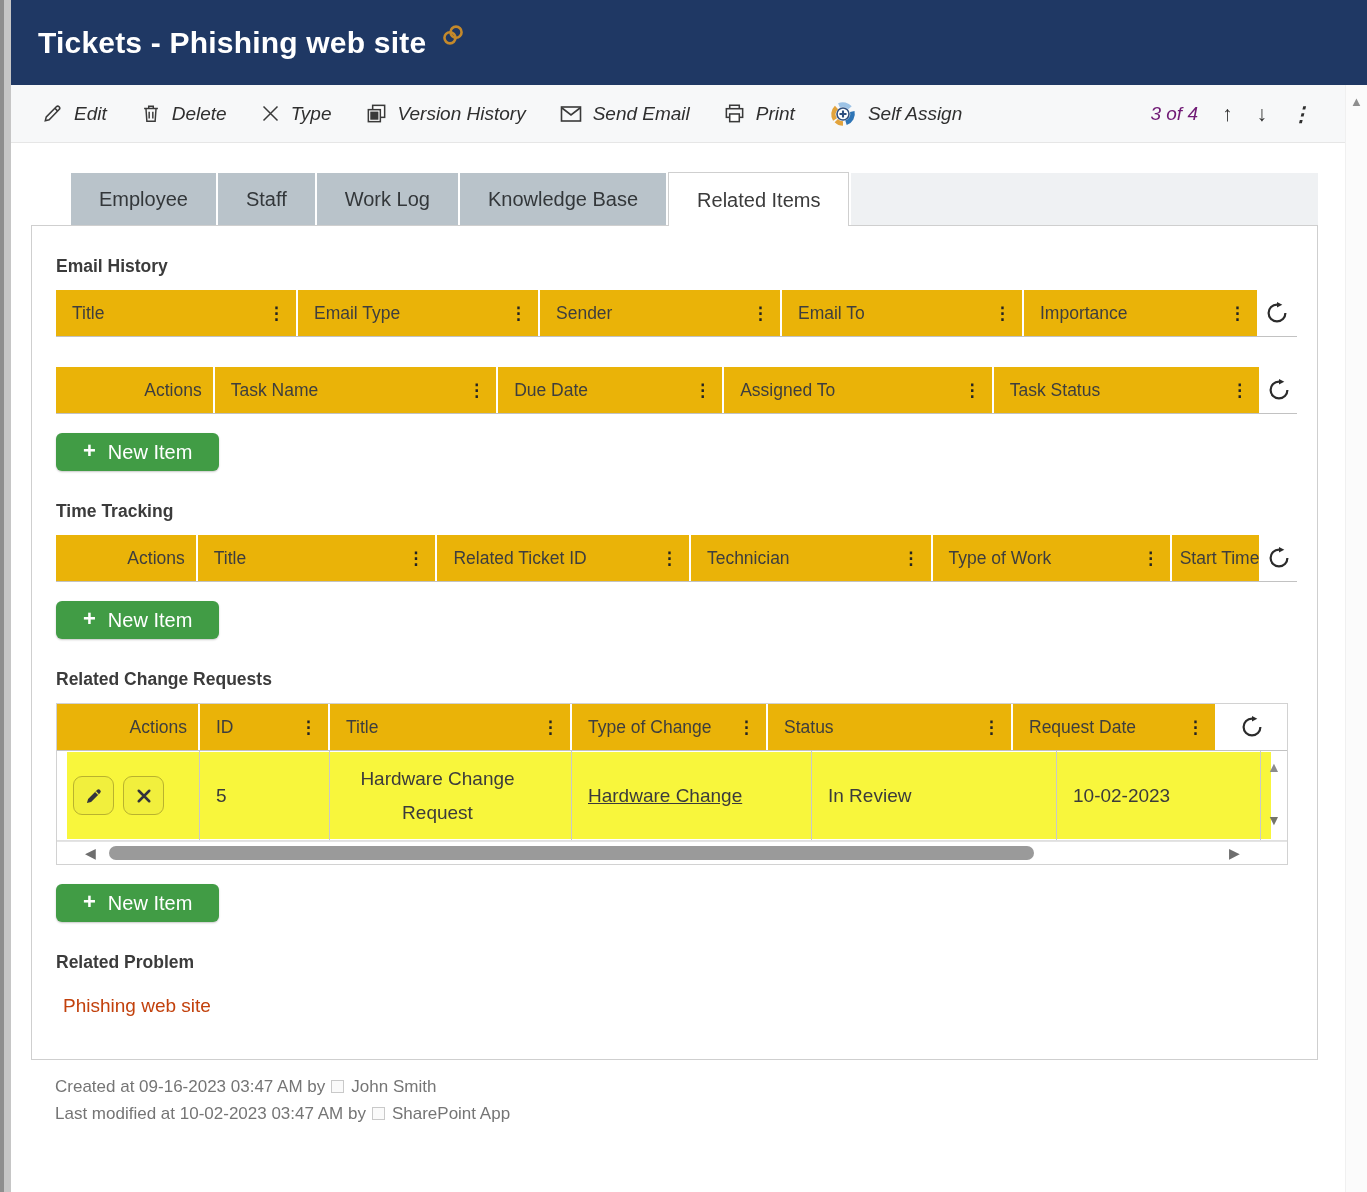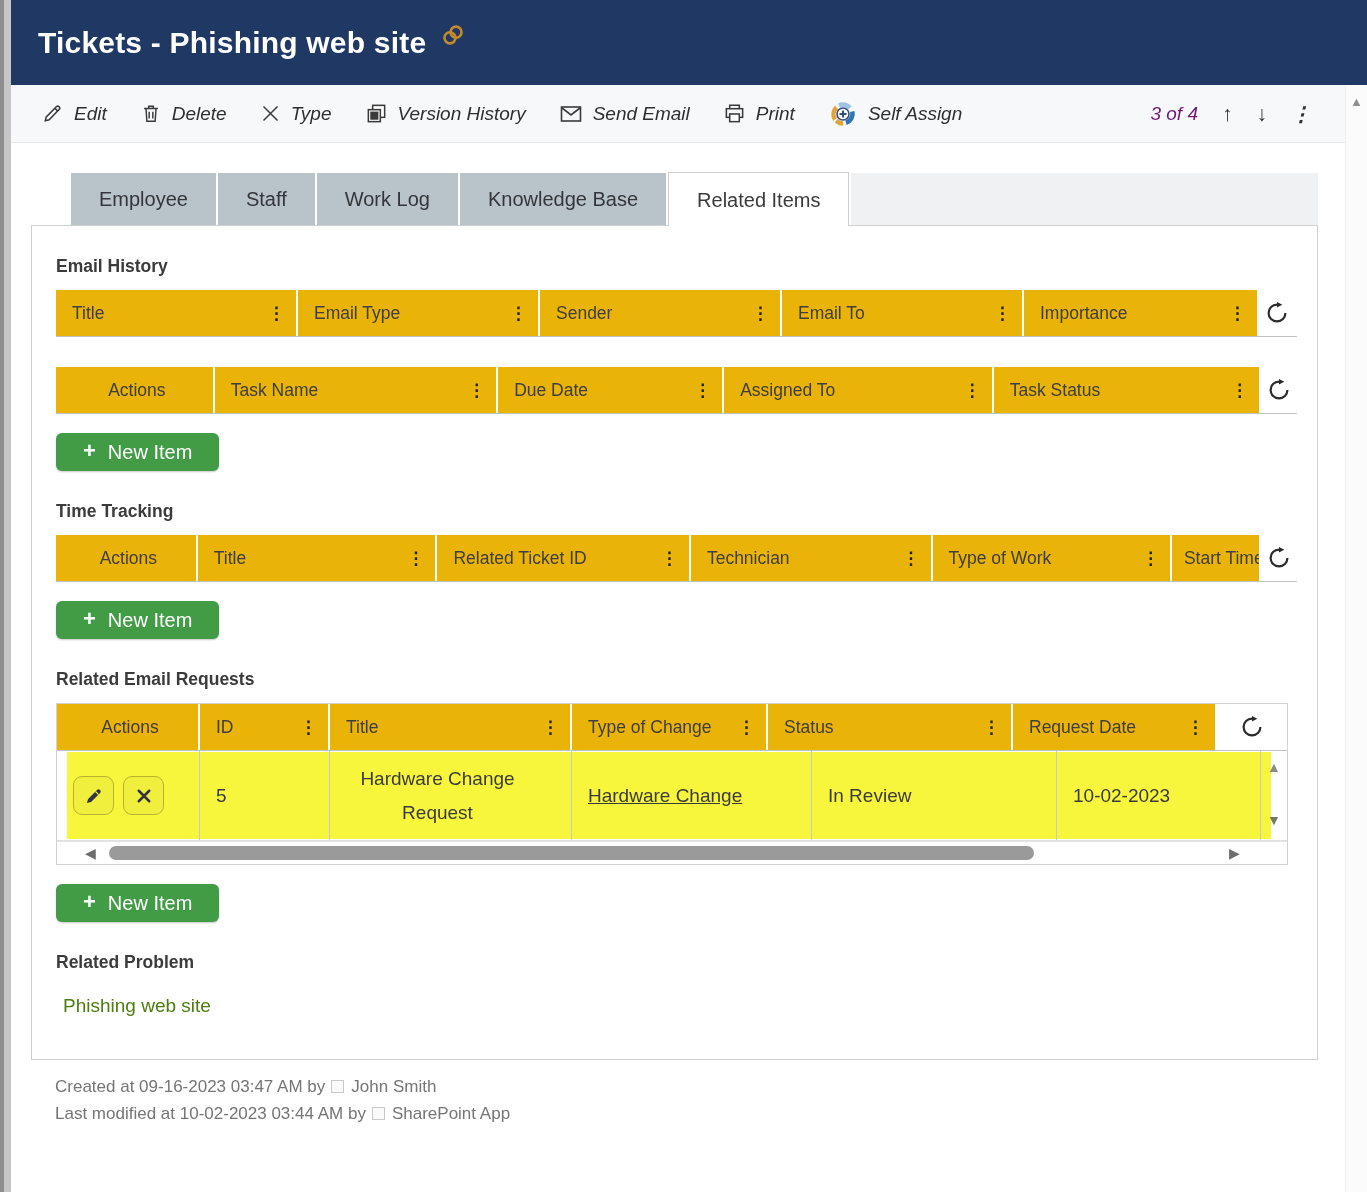--- a/index.html
+++ b/index.html
@@ -44,21 +44,21 @@
 
   .section { margin-bottom:30px; }
   .heading { font-size:17.5px; font-weight:bold; color:#3B3B3B; margin-bottom:13px; }
 
   
   .ghead { display:flex; border-bottom:1px solid #C2C2C2; align-items:stretch; }
   .gcell { background:#eab308; height:46px; display:flex; align-items:center;
            justify-content:space-between; padding:0 11px 0 16px; font-size:17.5px;
            color:#3E3E3E; margin-right:2px; cursor:pointer; overflow:hidden; white-space:nowrap; }
   .gcell .menu { font-size:17px; font-weight:bold; color:#242424; padding-left:8px; cursor:pointer; }
-  .gcell.plain { justify-content:center; cursor:default; }
+  .gcell.plain { justify-content:flex-end; cursor:default; }
   .refresh { width:36px; display:flex; align-items:center; justify-content:center;
              background:#fff; cursor:pointer; }
 
   
   .new-item { margin-top:19px; display:inline-flex; align-items:center; gap:12px;
               background:#419C45; color:#fff; border:none; border-radius:6px;
               padding:0 27px; height:38px; font-size:20px; cursor:pointer;
               font-family:"Liberation Sans", sans-serif; box-shadow:0 1px 2px rgba(0,0,0,.22); }
   .new-item .plus { font-size:22px; font-weight:bold; margin-top:-2px; }
 
@@ -77,21 +77,21 @@
   .act-btn { width:41px; height:39px; border-radius:9px; border:1.5px solid #B9B22E;
              background:#F1EF3D; display:flex; align-items:center; justify-content:center;
              cursor:pointer; margin-right:9px; }
   .change-link { color:#3B3B3B; text-decoration:underline; cursor:pointer; }
   .hscroll { position:relative; height:23px; background:#fff; border-top:1px solid #E4E4E4; }
   .hthumb { position:absolute; left:52px; top:4px; width:925px; height:14px;
             background:#9A9A9A; border-radius:8px; cursor:pointer; }
   .hs-arr { position:absolute; top:3px; font-size:14px; color:#6E6E6E; cursor:pointer; }
   .hs-left { left:28px; } .hs-right { left:1172px; }
 
-  .rp-value { font-size:19px; color:#4d7c0f; padding-left:7px; margin-top:22px; }
+  .rp-value { font-size:19px; color:#c2410c; padding-left:7px; margin-top:22px; }
 
   
   .footer { margin:13px 0 0 24px; color:#757575; font-size:17px; line-height:27px; }
   .psquare { display:inline-block; width:13px; height:13px; border:1px solid #C9C9C9;
              background:#FAFAFA; margin:0 7px 0 6px; vertical-align:-1px; }
 
   
   .w240{width:240px}.w233{width:233px}
   .at1{width:158px}.at2{width:284px}.at3{width:226px}.at4{width:270px}.at5{width:268px}
   .tt1{width:141px}.tt2{width:240px}.tt3{width:254px}.tt4{width:242px}.tt5{width:240px}.tt6{width:88px; padding-right:0}
@@ -305,21 +305,21 @@
             </svg>
           </div>
         </div>
         <button class="new-item">
           <span class="plus">+</span>
           <span>New Item</span>
         </button>
       </div>
 
       <div class="section">
-        <div class="heading">Related Email Requests</div>
+        <div class="heading">Related Change Requests</div>
         <div class="rcr">
           <div class="ghead">
             <div class="gcell plain rc1">
               <span>Actions</span>
             </div>
             <div class="gcell rc2">
               <span>ID</span>
               <span class="menu">⋮</span>
             </div>
             <div class="gcell rc3">
@@ -392,18 +392,18 @@
         <div class="rp-value">Phishing web site</div>
       </div>
 
     </div>
 
     <div class="footer">
       <div>
         <span>Created at 09-16-2023 03:47 AM by</span><span class="psquare"></span><span>John Smith</span>
       </div>
       <div>
-        <span>Last modified at 10-02-2023 03:44 AM by</span><span class="psquare"></span><span>SharePoint App</span>
+        <span>Last modified at 10-02-2023 03:47 AM by</span><span class="psquare"></span><span>SharePoint App</span>
       </div>
     </div>
   </div>
 
 </div>
 
 </body></html>

